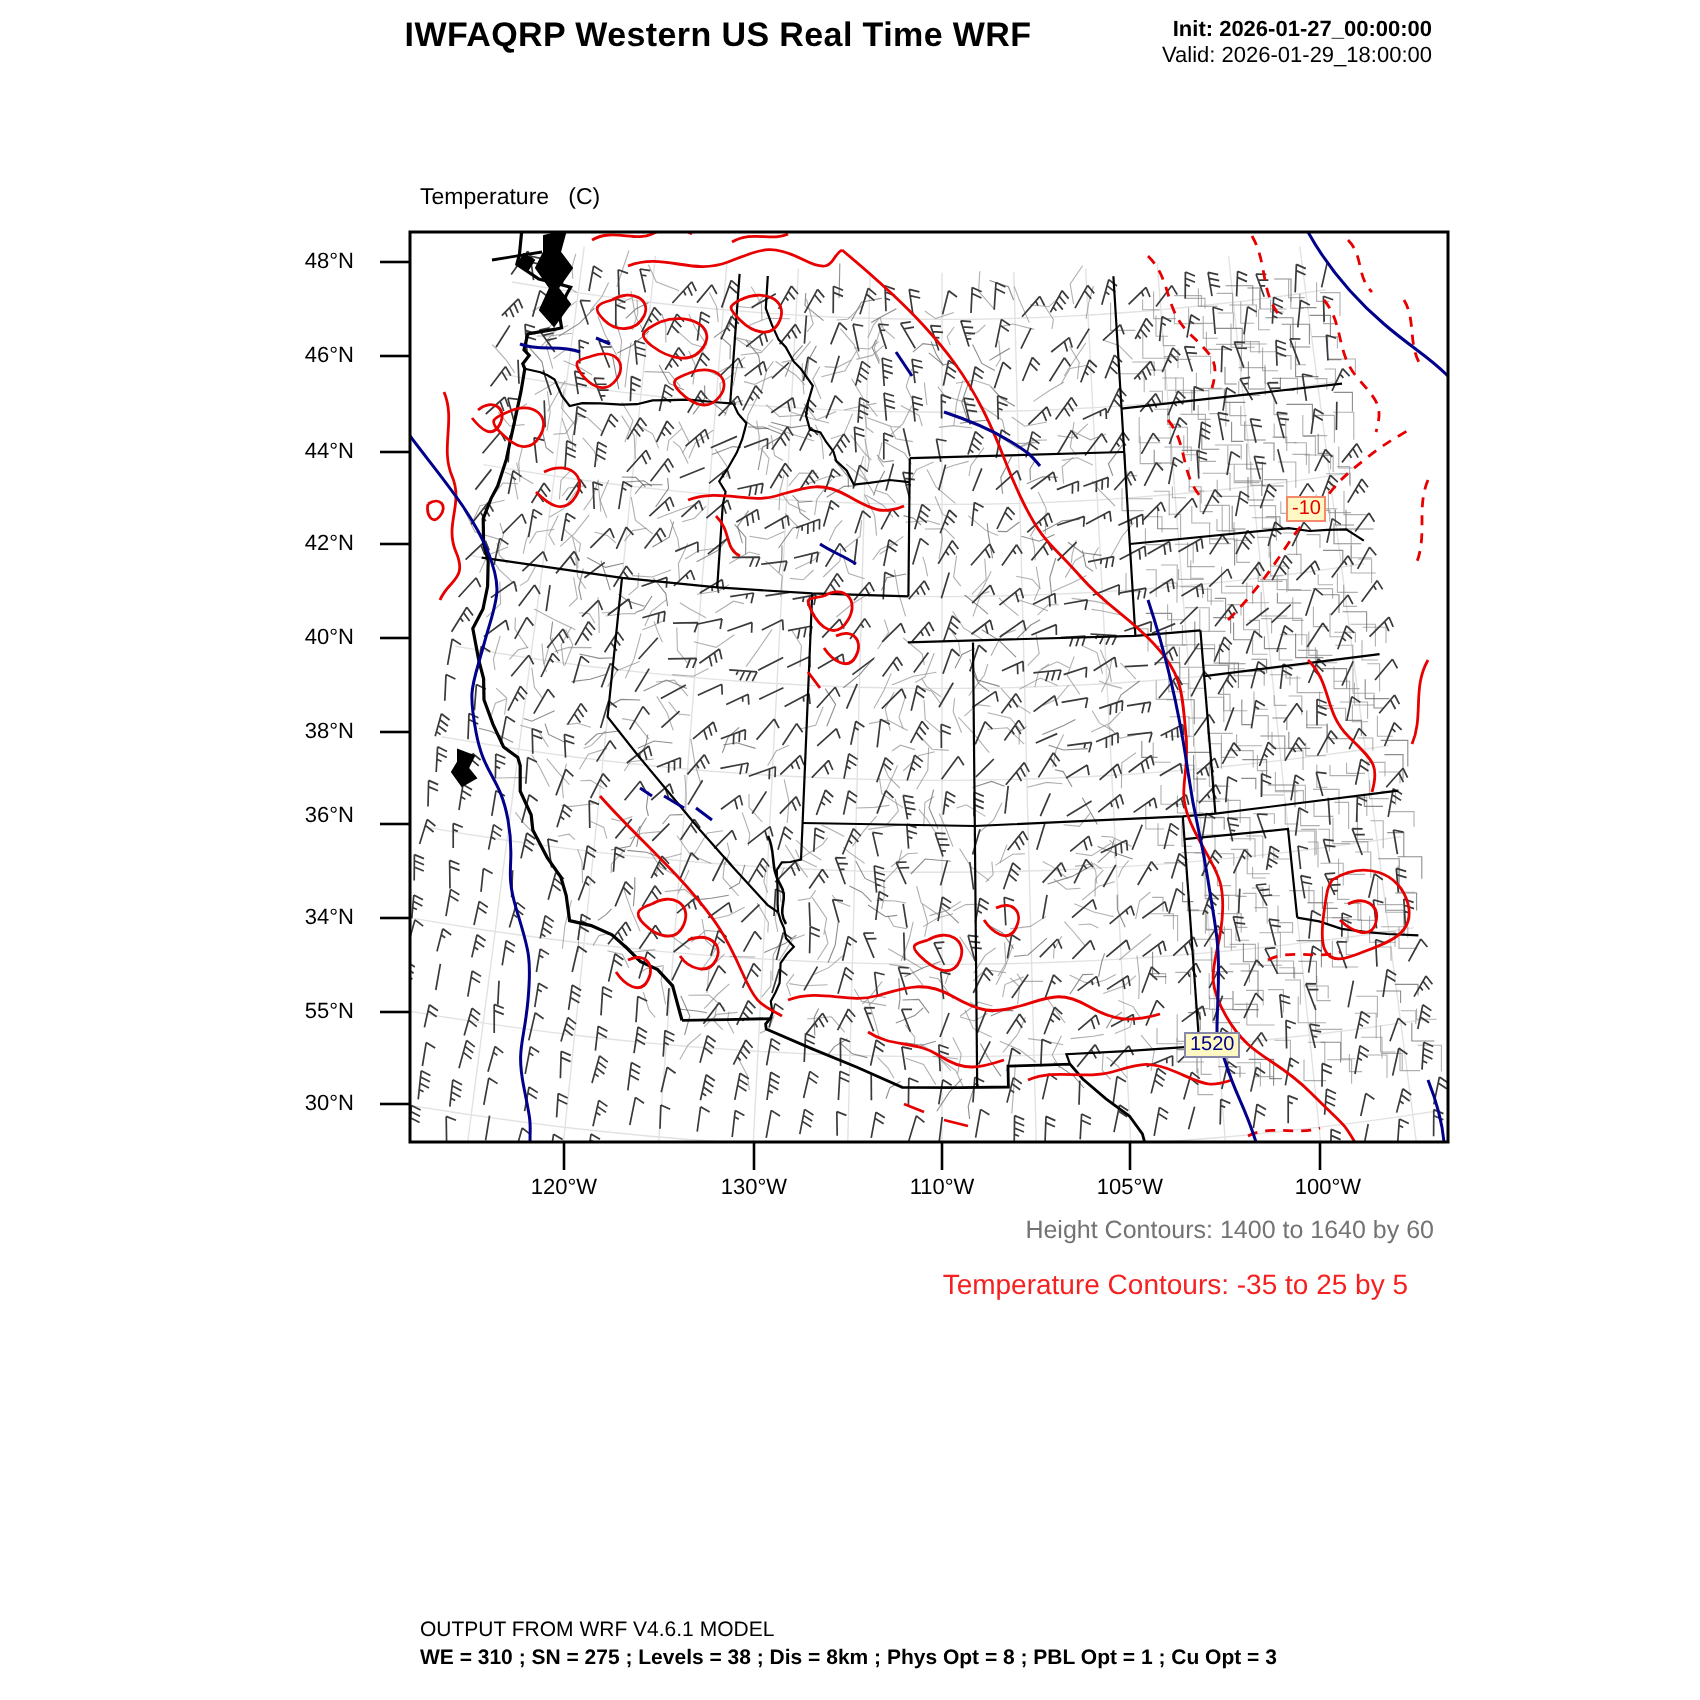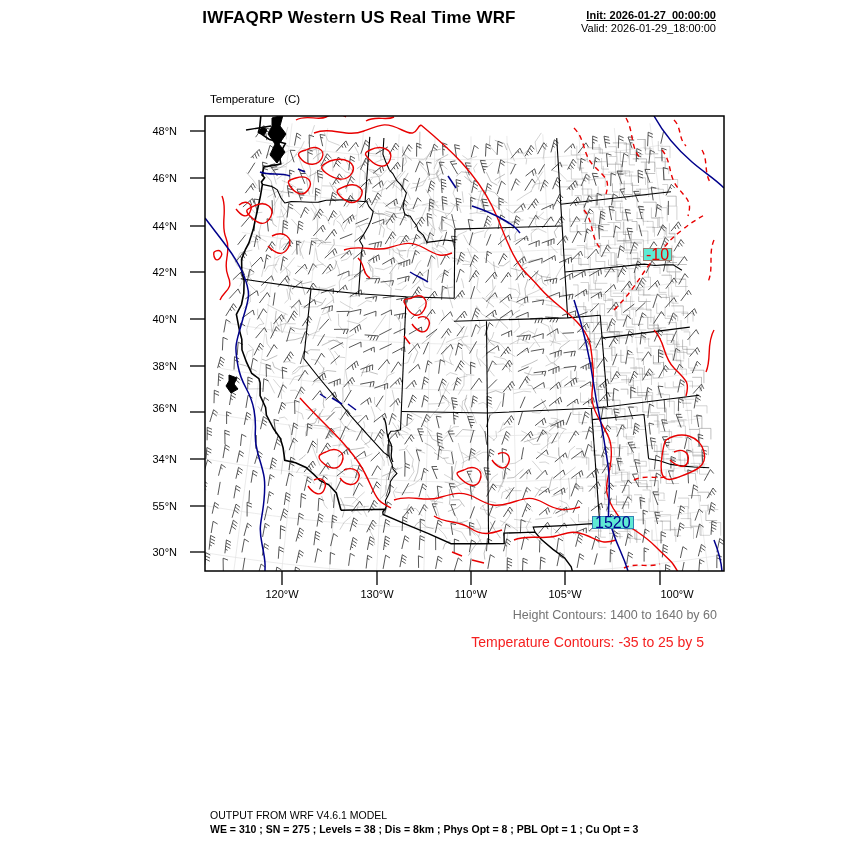--- a/index.html
+++ b/index.html
@@ -1,25 +1,25 @@
 <!DOCTYPE html>
 <html><head>
 <meta charset="utf-8">
 <style>
   html,body{margin:0;padding:0;background:#fff;}
   .page{position:relative;width:850px;height:850px;background:#fff;overflow:hidden;
         font-family:"Liberation Sans","DejaVu Sans",sans-serif;color:#000;margin-left:14px;}
   .title{position:absolute;left:150px;top:8px;width:390px;text-align:center;
          font-size:17px;font-weight:bold;letter-spacing:0.2px;}
-  .init{position:absolute;right:148px;top:9px;font-size:11px;font-weight:bold;text-decoration:underline;}
+  .init{position:absolute;right:148px;top:9px;font-size:11px;font-weight:bold;}
   .valid{position:absolute;right:148px;top:22px;font-size:11px;}
   .fields{position:absolute;left:196px;top:64px;font-size:11.5px;line-height:14px;white-space:pre;}
   .latlab{position:absolute;right:687px;height:12px;line-height:12px;font-size:11px;text-align:right;white-space:nowrap;}
   .lonlab{position:absolute;top:588px;width:42px;height:12px;line-height:12px;font-size:11px;text-align:center;}
-  .maplabel{position:absolute;background:#5eead4;font-size:16px;line-height:11px;padding:0 2px;border:1px solid;}
+  .maplabel{position:absolute;background:#fef9c3;font-size:10px;line-height:11px;padding:0 2px;border:1px solid;}
   .hc{position:absolute;right:147px;top:608px;font-size:12.5px;}
   .tc{position:absolute;right:160px;top:634px;font-size:14px;}
   .footer1{position:absolute;left:196px;top:809px;font-size:10.5px;font-weight:normal;}
   .footer2{position:absolute;left:196px;top:823px;font-size:10.5px;font-weight:bold;}
   svg{position:absolute;left:0;top:0;}
 </style>
 </head>
 <body>
 
 <div class="page">
@@ -1998,21 +1998,21 @@
   <div class="latlab" style="top:360px">38°N</div>
   <div class="latlab" style="top:402px">36°N</div>
   <div class="latlab" style="top:453px">34°N</div>
   <div class="latlab" style="top:500px">55°N</div>
   <div class="latlab" style="top:546px">30°N</div>
 
   <div class="lonlab" style="left:247px">120°W</div>
   <div class="lonlab" style="left:342px">130°W</div>
   <div class="lonlab" style="left:436px">110°W</div>
   <div class="lonlab" style="left:530px">105°W</div>
-  <div class="lonlab" style="left:642px">100°W</div>
+  <div class="lonlab" style="left:629px">100°W</div>
 
   <div class="maplabel" style="left:629px;top:248px;color:#e80000;border-color:rgba(232,0,0,0.45)">-10</div>
   <div class="maplabel" style="left:578px;top:516px;color:#00008b;border-color:rgba(0,0,139,0.45)">1520</div>
 
   <div class="hc" style="color:#737373">Height Contours: 1400 to 1640 by 60</div>
   <div class="tc" style="color:#f52020">Temperature Contours: -35 to 25 by 5</div>
 
   <div class="footer1">OUTPUT FROM WRF V4.6.1 MODEL</div>
   <div class="footer2">WE = 310 ; SN = 275 ; Levels = 38 ; Dis = 8km ; Phys Opt = 8 ; PBL Opt = 1 ; Cu Opt = 3</div>
 </div>

